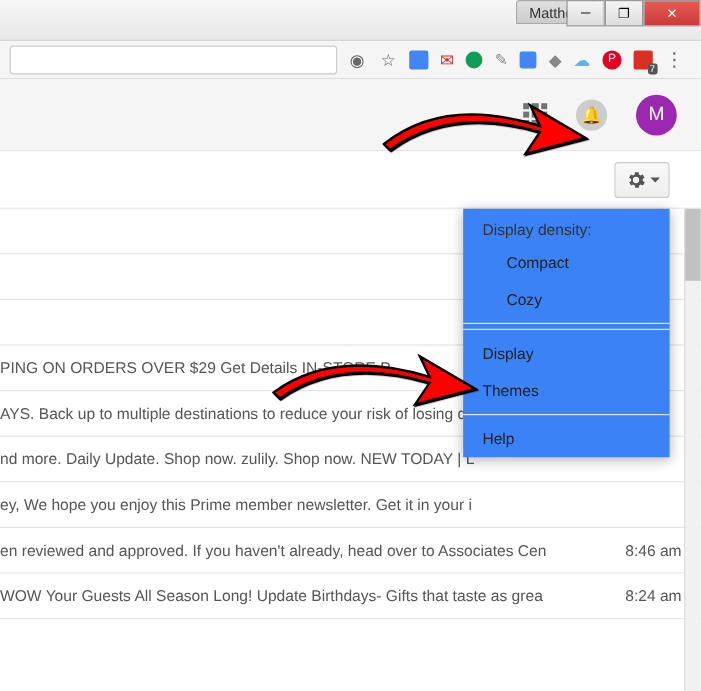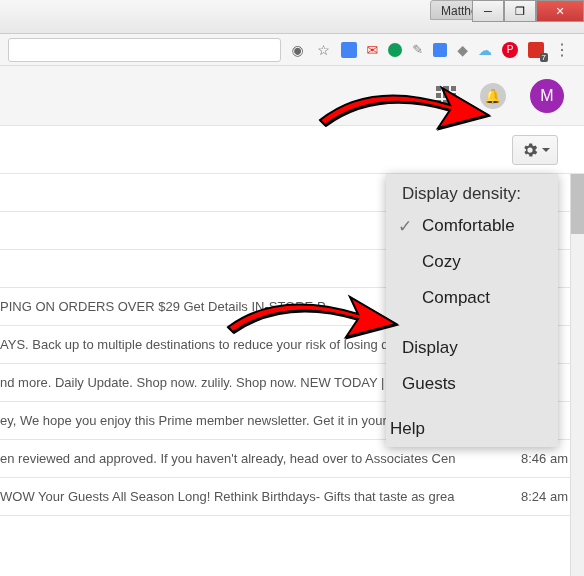--- a/index.html
+++ b/index.html
@@ -21,21 +21,21 @@
 .avatar { width:34px; height:34px; border-radius:50%; background:#9c27b0; color:#fff; display:flex; align-items:center; justify-content:center; font-size:16px; font-weight:500; }
 .toolbar { height:48px; background:#fff; border-bottom:1px solid #e5e5e5; display:flex; align-items:center; justify-content:flex-end; padding:0 26px; }
 .gear-btn { width:46px; height:30px; border:1px solid #ccc; border-radius:3px; background:linear-gradient(#f8f8f8,#eee); display:flex; align-items:center; justify-content:center; gap:3px; cursor:pointer; }
 .gear-btn svg { width:18px; height:18px; fill:#555; }
 .caret { width:0; height:0; border-left:4px solid transparent; border-right:4px solid transparent; border-top:4px solid #555; }
 .inbox { position:relative; }
 .email-row { height:38px; border-bottom:1px solid #e5e5e5; display:flex; align-items:center; padding:0 16px 0 0; font-size:13px; color:#555; }
 .email-subj { flex:1; white-space:nowrap; overflow:hidden; }
 .email-time { font-size:13px; color:#555; margin-left:20px; }
 .spacer-row { height:38px; border-bottom:1px solid #e5e5e5; }
-.menu { position:absolute; right:26px; top:0; width:172px; background:#e5e5e5; box-shadow:0 2px 10px rgba(0,0,0,0.3); font-size:17px; color:#222; z-index:50; }
+.menu { position:absolute; right:26px; top:0; width:172px; background:#3b82f6; box-shadow:0 2px 10px rgba(0,0,0,0.3); font-size:13px; color:#222; z-index:50; }
 .menu-sec-label { padding:10px 16px 4px; color:#333; }
 .menu-item { padding:8px 16px 8px 36px; cursor:pointer; position:relative; }
 .menu-item.checked::before { content:"✓"; position:absolute; left:12px; color:#777; }
 .menu-div { height:1px; background:#e5e5e5; margin:4px 0; }
 .arrow { position:absolute; z-index:100; }
 .arrow svg { filter:drop-shadow(1px 1px 0 #000); }
 .scrollbar-stub { position:absolute; right:0; top:174px; width:14px; height:402px; background:#f1f1f1; border-left:1px solid #ddd; }
 .scrollbar-thumb { width:100%; height:60px; background:#c1c1c1; }
 </style>
 </head>
@@ -92,29 +92,28 @@
         <path d="M19.4 13a7.5 7.5 0 000-2l2.1-1.6-2-3.5-2.5 1a7.5 7.5 0 00-1.7-1l-.4-2.6h-4l-.4 2.6a7.5 7.5 0 00-1.7 1l-2.5-1-2 3.5L6.6 11a7.5 7.5 0 000 2l-2.1 1.6 2 3.5 2.5-1a7.5 7.5 0 001.7 1l.4 2.6h4l.4-2.6a7.5 7.5 0 001.7-1l2.5 1 2-3.5zM12 15.5A3.5 3.5 0 1115.5 12 3.5 3.5 0 0112 15.5z"></path>
       </svg>
     <div class="caret"></div>
   </div>
 </div>
 
 <div class="inbox">
 
   <div class="menu">
     <div class="menu-sec-label">Display density:</div>
-    <div class="menu-item checked">Comfortable</div>
+    <div class="menu-item">Compact</div>
     <div class="menu-item">Cozy</div>
-    <div class="menu-item">Compact</div>
     <div class="menu-div"></div>
     <div class="menu-div"></div>
     <div class="menu-item" style="padding-left:16px">Display</div>
-    <div class="menu-item" style="padding-left:16px">Guests</div>
+    <div class="menu-item" style="padding-left:16px">Themes</div>
     <div class="menu-div"></div>
-    <div class="menu-item" style="padding-left:4px">Help</div>
+    <div class="menu-item" style="padding-left:16px">Help</div>
   </div>
 
   <div class="spacer-row"></div>
   <div class="spacer-row"></div>
   <div class="spacer-row"></div>
 
   <div class="email-row">
     <span class="email-subj">PING ON ORDERS OVER $29 Get Details IN-STORE P</span>
   </div>
   <div class="email-row">
@@ -124,21 +123,21 @@
     <span class="email-subj">nd more. Daily Update. Shop now. zulily. Shop now. NEW TODAY | L</span>
   </div>
   <div class="email-row">
     <span class="email-subj">ey, We hope you enjoy this Prime member newsletter. Get it in your i</span>
   </div>
   <div class="email-row">
     <span class="email-subj">en reviewed and approved. If you haven't already, head over to Associates Cen</span>
     <span class="email-time">8:46 am</span>
   </div>
   <div class="email-row">
-    <span class="email-subj">WOW Your Guests All Season Long! Rethink Birthdays- Gifts that taste as grea</span>
+    <span class="email-subj">WOW Your Guests All Season Long! Update Birthdays- Gifts that taste as grea</span>
     <span class="email-time">8:24 am</span>
   </div>
 </div>
 
 <div class="scrollbar-stub">
   <div class="scrollbar-thumb"></div>
 </div>
 
 <div class="arrow" style="left:310px;top:70px">
   <svg width="190" height="90" viewBox="0 0 190 90">

